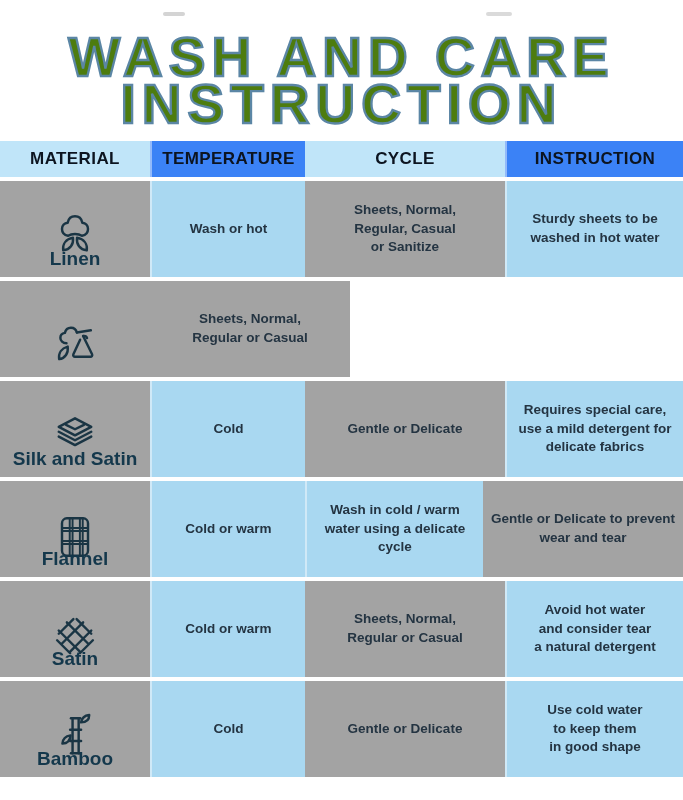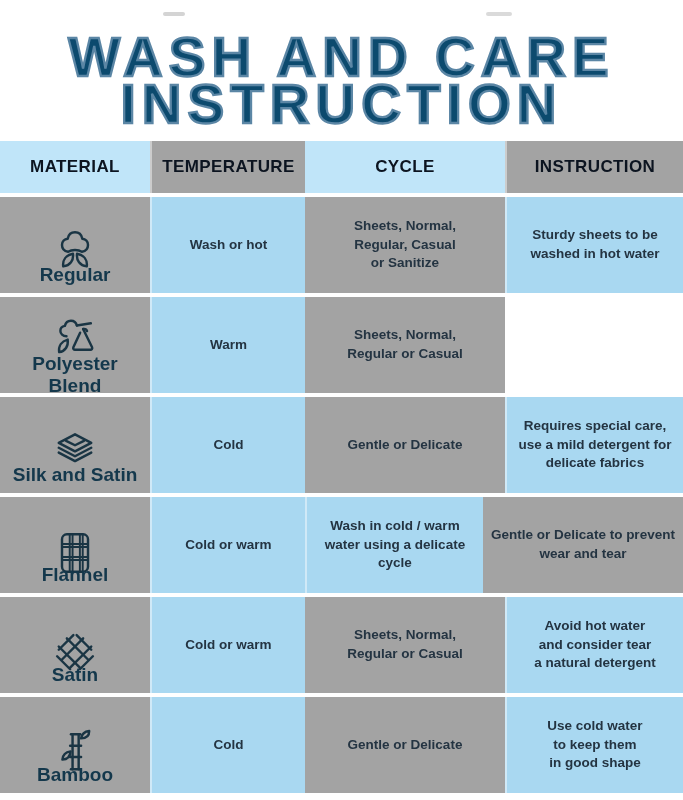--- a/index.html
+++ b/index.html
@@ -4,36 +4,36 @@
 <style>
   html,body{margin:0;padding:0;background:#ffffff;}
   .canvas{
     width:683px;height:800px;position:relative;overflow:hidden;background:#ffffff;
     font-family:"Liberation Sans","DejaVu Sans",sans-serif;
   }
   .smudge{position:absolute;top:12px;height:4px;border-radius:2px;background:#d4d4d4;}
   .smudge-1{left:163px;width:22px;}
   .smudge-2{left:486px;width:26px;opacity:.85;}
   .title{
-    margin:34px 0 0 0;text-align:center;color:#0c4a6e;
+    margin:34px 0 0 0;text-align:center;color:#4d7c0f;
     font-weight:700;font-size:55px;line-height:47px;letter-spacing:6px;
     -webkit-text-stroke:2.3px #5b86a5;
   }
   .care-table{margin-top:13px;}
   .row{display:flex;height:96px;margin-top:4px;}
-  .header-row{height:52px;margin-top:2px;}
+  .header-row{height:36px;margin-top:2px;}
   .cell{
     box-sizing:border-box;display:flex;align-items:center;justify-content:center;
     text-align:center;white-space:pre-line;padding:2px 6px;
   }
   .c1{width:150px;} .c2{width:155px;} .c3{width:200px;} .c4{width:178px;}
   .light{background:#a3a3a3;}
   .dark{background:#a9d8f1;border-left:2px solid rgba(255,255,255,.45);}
   .header-row .light{background:#c0e5f9;}
-  .header-row .dark{background:#a3a3a3;}
+  .header-row .dark{background:#3b82f6;}
   .hcell{font-weight:700;font-size:17px;color:#0c1420;letter-spacing:.4px;white-space:nowrap;}
   .body-cell{font-weight:700;font-size:13.5px;color:#243442;line-height:1.38;}
   .mat{flex-direction:column;padding-top:6px;}
   .mat-label{font-weight:700;font-size:19px;color:#14384c;line-height:1.15;margin-top:3px;}
   .icon{display:block;height:52px;}
   .icon svg{display:block;stroke:#1a3544;fill:none;stroke-width:3;stroke-linecap:round;stroke-linejoin:round;}
 </style>
 </head>
 <body>
 
@@ -55,45 +55,42 @@
 
     <div class="row">
       <div class="cell c1 light mat">
         <span class="icon">
           <svg width="52" height="52" viewBox="0 0 64 64">
             <path d="M23.5 30.5 C28 27.5 36 27.5 40.5 30.5 C45.5 29.5 48 25.8 48 22 C48 17.8 45 14.8 41 14.4 C40 9.5 36.4 6.5 32 6.5 C27.6 6.5 24 9.5 23 14.4 C19 14.8 16 17.8 16 22 C16 25.8 18.5 29.5 23.5 30.5 Z"></path>
             <path d="M29.5 33 C30.5 41 26 47.5 17.5 48.5 C16.5 40.5 21 34.5 29.5 33 Z"></path>
             <path d="M34.5 33 C33.5 41 38 47.5 46.5 48.5 C47.5 40.5 43 34.5 34.5 33 Z"></path>
           </svg>
         </span>
-        <span class="mat-label">Regular</span>
+        <span class="mat-label">Linen</span>
       </div>
       <div class="cell c2 dark body-cell">Wash or hot</div>
       <div class="cell c3 light body-cell">Sheets, Normal,
 Regular, Casual
 or Sanitize</div>
       <div class="cell c4 dark body-cell">Sturdy sheets to be
 washed in hot water</div>
     </div>
 
     <div class="row">
       <div class="cell c1 light mat">
         <span class="icon">
           <svg width="52" height="52" viewBox="0 0 64 64">
             <path d="M21.5 25 C17 25 14 21.8 14 18.5 C14 15 16.3 12.6 19.5 12.2 C20.4 8.2 23.4 5.8 27 5.8 C30.6 5.8 33.4 8 34.3 11.6"></path>
             <path d="M34.3 11.6 L51.5 9"></path>
             <path d="M42 16 L53 38.5 C53.7 40 52.6 41.5 51 41.5 L32 41.5 C30.4 41.5 29.3 40 30 38.5 L38.3 20.5"></path>
             <path d="M42 16 C44.5 15.6 46.3 16.6 46.8 18.6"></path>
             <path d="M23 29 C24 37 20 43.5 12.5 44.5 C11.5 37 15.5 31 23 29 Z"></path>
           </svg>
         </span>
-        <span class="mat-label">Polyester
-Blend</span>
       </div>
-      <div class="cell c2 dark body-cell">Warm</div>
       <div class="cell c3 light body-cell">Sheets, Normal,
 Regular or Casual</div>
     </div>
 
     <div class="row">
       <div class="cell c1 light mat">
         <span class="icon">
           <svg width="54" height="52" viewBox="0 0 64 64">
             <path d="M32 9 L52 19.5 L32 30 L12 19.5 Z"></path>
             <path d="M21 17 L32 22.5 L43 17"></path>

